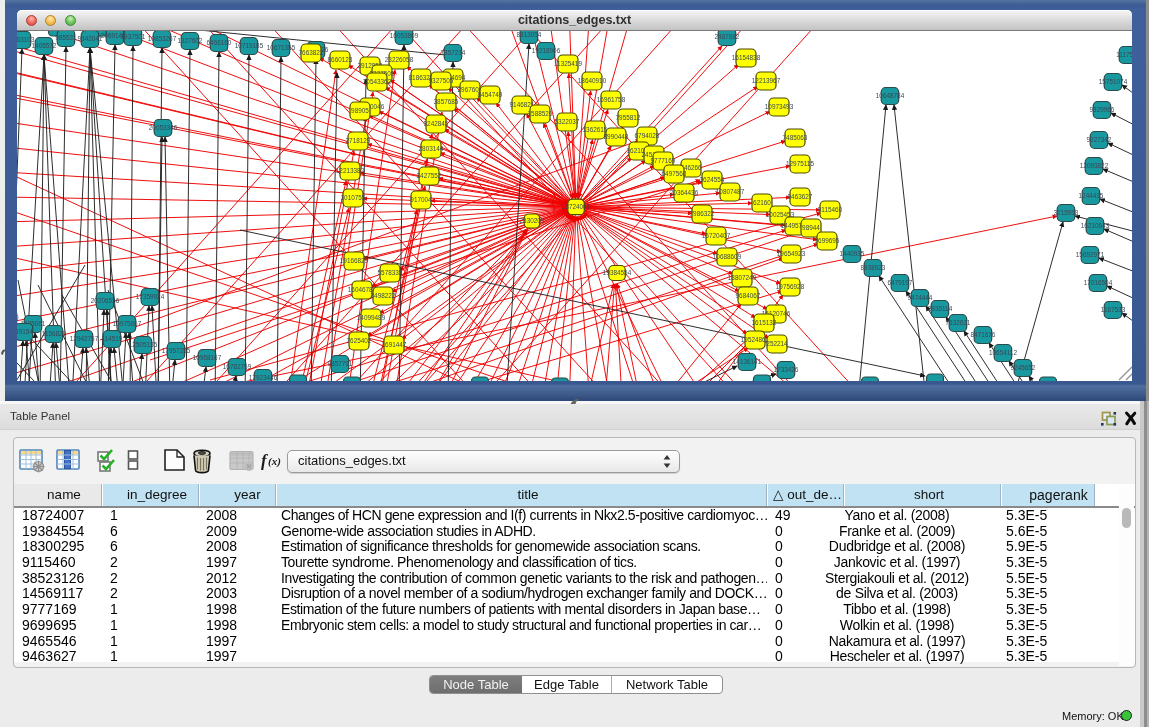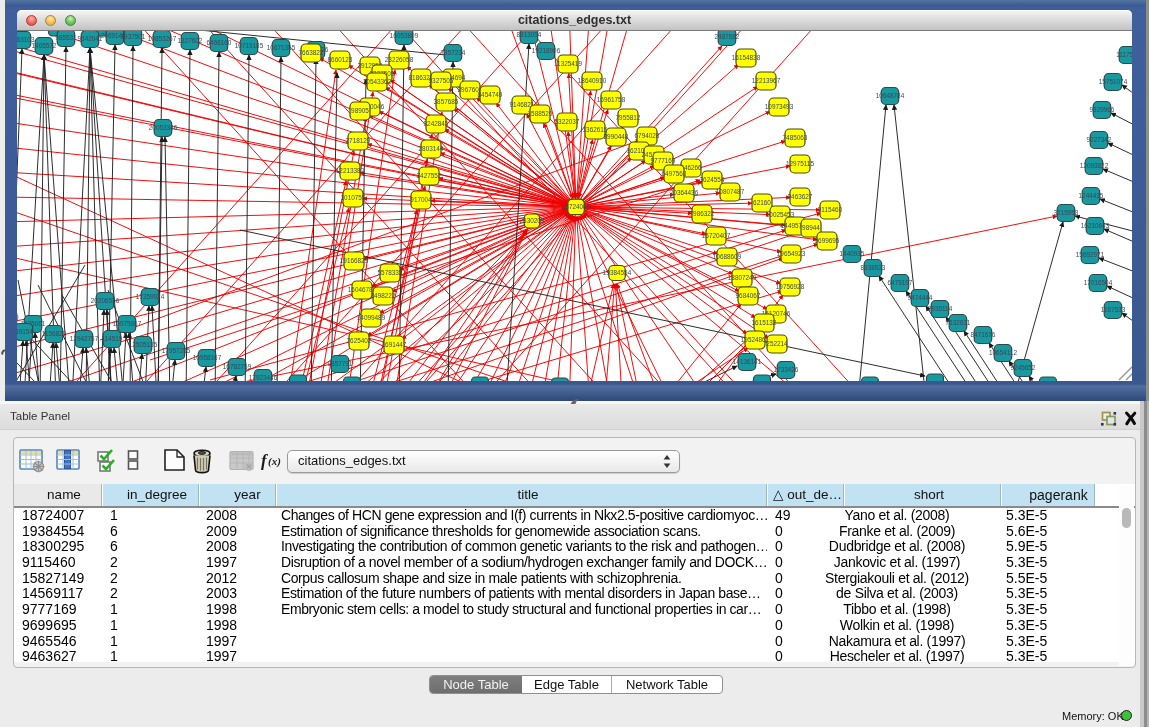--- a/index.html
+++ b/index.html
@@ -642,21 +642,21 @@
 <div style="position:absolute;left:200px;top:484px;width:76px;height:22px;background:#c0e2f2;border-right:1px solid #9fb6c2;text-align:center;line-height:22px;font-size:13.5px;color:#111;padding-left:20px;white-space:nowrap;overflow:hidden">year</div>
 <div style="position:absolute;left:277px;top:484px;width:490px;height:22px;background:#c0e2f2;border-right:1px solid #9fb6c2;text-align:center;line-height:22px;font-size:13.5px;color:#111;padding-left:13px;white-space:nowrap;overflow:hidden">title</div>
 <div style="position:absolute;left:768px;top:484px;width:76px;height:22px;background:#c0e2f2;border-right:1px solid #9fb6c2;text-align:center;line-height:22px;font-size:13.5px;color:#111;padding-left:4px;white-space:nowrap;overflow:hidden">△ out_de…</div>
 <div style="position:absolute;left:845px;top:484px;width:156px;height:22px;background:#c0e2f2;border-right:1px solid #9fb6c2;text-align:center;line-height:22px;font-size:13.5px;color:#111;padding-left:13px;white-space:nowrap;overflow:hidden">short</div>
 <div style="position:absolute;left:1002px;top:484px;width:93px;height:22px;background:#c0e2f2;border-right:1px solid #9fb6c2;text-align:center;line-height:22px;font-size:14px;color:#111;padding-left:21px;white-space:nowrap;overflow:hidden">pagerank</div>
 <div style="position:absolute;left:22px;top:508px;width:81px;font-size:14px;color:#000;text-align:left;letter-spacing:0">
     <div style="height:15.7px;line-height:15.7px;overflow:hidden;white-space:nowrap">18724007</div>
     <div style="height:15.7px;line-height:15.7px;overflow:hidden;white-space:nowrap">19384554</div>
     <div style="height:15.7px;line-height:15.7px;overflow:hidden;white-space:nowrap">18300295</div>
     <div style="height:15.7px;line-height:15.7px;overflow:hidden;white-space:nowrap">9115460</div>
-    <div style="height:15.7px;line-height:15.7px;overflow:hidden;white-space:nowrap">15827149</div>
+    <div style="height:15.7px;line-height:15.7px;overflow:hidden;white-space:nowrap">38523126</div>
     <div style="height:15.7px;line-height:15.7px;overflow:hidden;white-space:nowrap">14569117</div>
     <div style="height:15.7px;line-height:15.7px;overflow:hidden;white-space:nowrap">9777169</div>
     <div style="height:15.7px;line-height:15.7px;overflow:hidden;white-space:nowrap">9699695</div>
     <div style="height:15.7px;line-height:15.7px;overflow:hidden;white-space:nowrap">9465546</div>
     <div style="height:15.7px;line-height:15.7px;overflow:hidden;white-space:nowrap">9463627</div>
   </div>
 <div style="position:absolute;left:110px;top:508px;width:85px;font-size:14px;color:#000;text-align:left;letter-spacing:0">
     <div style="height:15.7px;line-height:15.7px;overflow:hidden;white-space:nowrap">1</div>
     <div style="height:15.7px;line-height:15.7px;overflow:hidden;white-space:nowrap">6</div>
     <div style="height:15.7px;line-height:15.7px;overflow:hidden;white-space:nowrap">6</div>
@@ -675,24 +675,25 @@
     <div style="height:15.7px;line-height:15.7px;overflow:hidden;white-space:nowrap">1997</div>
     <div style="height:15.7px;line-height:15.7px;overflow:hidden;white-space:nowrap">2012</div>
     <div style="height:15.7px;line-height:15.7px;overflow:hidden;white-space:nowrap">2003</div>
     <div style="height:15.7px;line-height:15.7px;overflow:hidden;white-space:nowrap">1998</div>
     <div style="height:15.7px;line-height:15.7px;overflow:hidden;white-space:nowrap">1998</div>
     <div style="height:15.7px;line-height:15.7px;overflow:hidden;white-space:nowrap">1997</div>
     <div style="height:15.7px;line-height:15.7px;overflow:hidden;white-space:nowrap">1997</div>
   </div>
 <div style="position:absolute;left:281px;top:508px;width:486px;font-size:14px;color:#000;text-align:left;letter-spacing:-0.4px">
     <div style="height:15.7px;line-height:15.7px;overflow:hidden;white-space:nowrap">Changes of HCN gene expression and I(f) currents in Nkx2.5-positive cardiomyoc…</div>
+    <div style="height:15.7px;line-height:15.7px;overflow:hidden;white-space:nowrap">Genome-wide association studies in ADHD.</div>
     <div style="height:15.7px;line-height:15.7px;overflow:hidden;white-space:nowrap">Estimation of significance thresholds for genomewide association scans.</div>
+    <div style="height:15.7px;line-height:15.7px;overflow:hidden;white-space:nowrap">Tourette syndrome. Phenomenology and classification of tics.</div>
     <div style="height:15.7px;line-height:15.7px;overflow:hidden;white-space:nowrap">Investigating the contribution of common genetic variants to the risk and pathogen…</div>
     <div style="height:15.7px;line-height:15.7px;overflow:hidden;white-space:nowrap">Disruption of a novel member of a sodium/hydrogen exchanger family and DOCK…</div>
-    <div style="height:15.7px;line-height:15.7px;overflow:hidden;white-space:nowrap">Corpus callosum shape and size in male patients with schizophrenia.</div>
     <div style="height:15.7px;line-height:15.7px;overflow:hidden;white-space:nowrap">Estimation of the future numbers of patients with mental disorders in Japan base…</div>
     <div style="height:15.7px;line-height:15.7px;overflow:hidden;white-space:nowrap">Embryonic stem cells: a model to study structural and functional properties in car…</div>
   </div>
 <div style="position:absolute;left:775px;top:508px;width:66px;font-size:14px;color:#000;text-align:left;letter-spacing:0">
     <div style="height:15.7px;line-height:15.7px;overflow:hidden;white-space:nowrap">49</div>
     <div style="height:15.7px;line-height:15.7px;overflow:hidden;white-space:nowrap">0</div>
     <div style="height:15.7px;line-height:15.7px;overflow:hidden;white-space:nowrap">0</div>
     <div style="height:15.7px;line-height:15.7px;overflow:hidden;white-space:nowrap">0</div>
     <div style="height:15.7px;line-height:15.7px;overflow:hidden;white-space:nowrap">0</div>
     <div style="height:15.7px;line-height:15.7px;overflow:hidden;white-space:nowrap">0</div>

